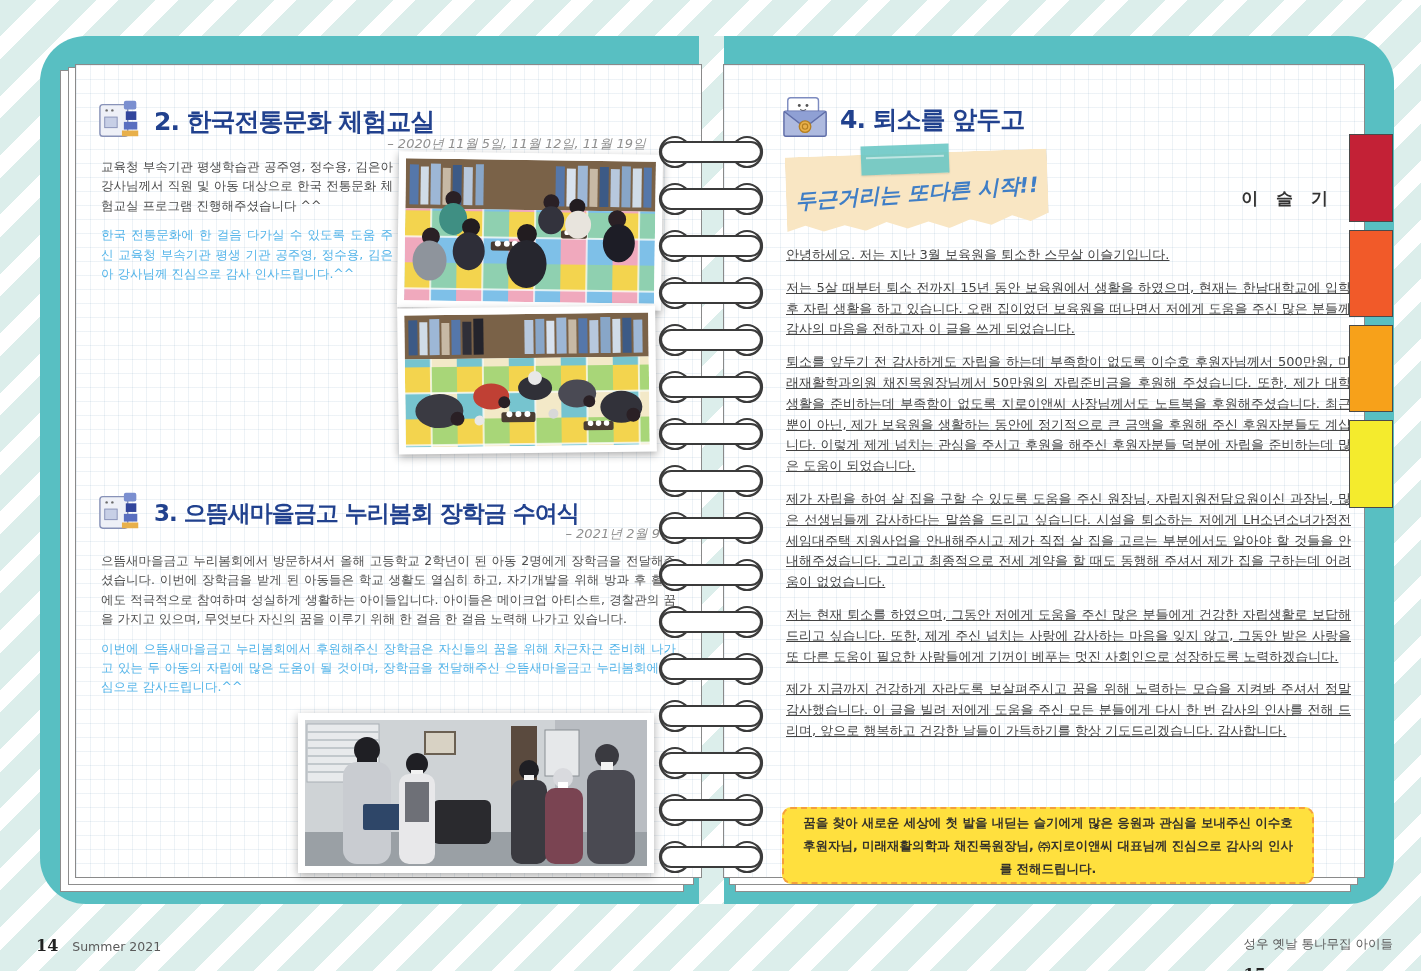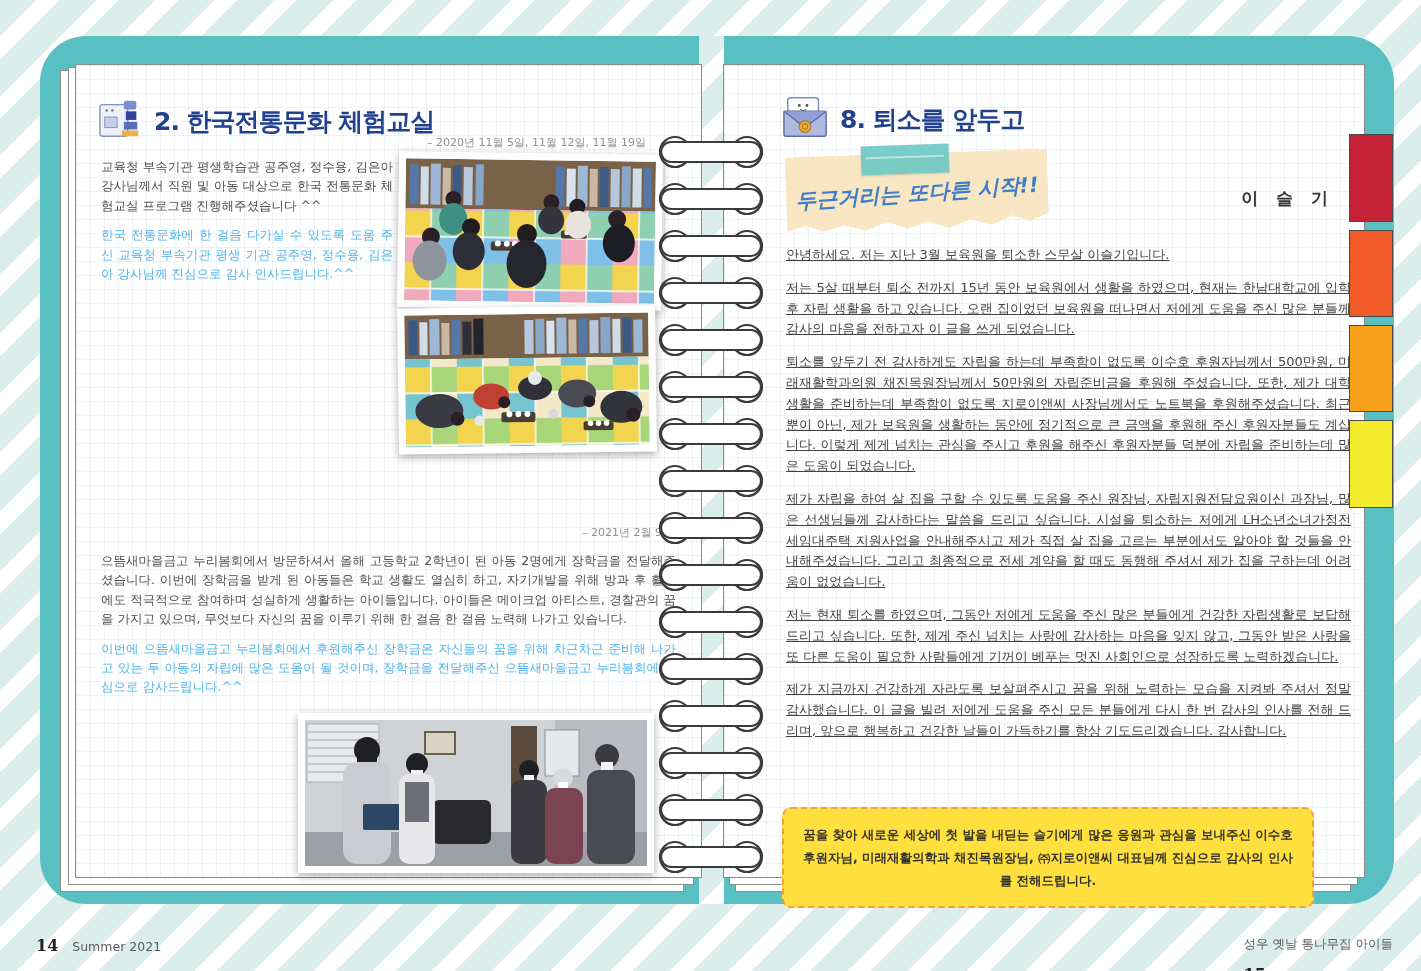--- a/index.html
+++ b/index.html
@@ -13,21 +13,21 @@
   .sheet{position:absolute;background:#fff;border:1px solid #8d8d8d;}
   .page{position:absolute;background-color:#fff;border:1px solid #8a8a8a;
     background-image:linear-gradient(rgba(120,160,190,.13) 1px,transparent 1px),
       linear-gradient(90deg,rgba(120,160,190,.13) 1px,transparent 1px);
     background-size:14px 14px;}
   .page-left{left:75px;top:64px;width:625px;height:812px;}
   .page-right{left:723px;top:64px;width:640px;height:812px;}
 
   .sec-header{position:absolute;display:flex;align-items:center;gap:10px;justify-content:space-between;}
   .sec-title{color:#21418e;font-weight:bold;font-size:25px;letter-spacing:-1px;}
-  .sec-date{position:absolute;color:#909090;font-size:11px;}
+  .sec-date{position:absolute;color:#909090;font-size:13px;font-style:italic;}
 
   .k-body{font-size:12.5px;line-height:1.55;color:#4e4e4e;text-align:justify;}
   .k-body p{margin:0 0 10px 0;}
   .k-blue{color:#53b4e9;}
 
   .photo{position:absolute;background:#fff;padding:7px;box-shadow:0 3px 9px rgba(0,0,0,.32);}
   .photo svg{display:block;}
 
   .tape{position:absolute;background:rgba(104,198,196,.88);transform:rotate(-2deg);
     box-shadow:0 1px 2px rgba(0,0,0,.12);z-index:3;}
@@ -36,21 +36,21 @@
     box-shadow:2px 4px 6px rgba(0,0,0,.18);z-index:2;
     display:flex;align-items:center;justify-content:center;
     clip-path:polygon(0 0,100% 0,100% 80%,93% 90%,86% 82%,78% 93%,70% 85%,62% 95%,54% 86%,46% 94%,38% 85%,30% 95%,22% 87%,14% 94%,7% 86%,0 93%);}
   .sticky-text{font-style:italic;font-weight:bold;color:#3f7ec6;font-size:21px;transform:rotate(-2deg);white-space:nowrap;}
   .author{position:absolute;font-weight:bold;font-size:17px;color:#333;letter-spacing:6px;}
 
   .hand-body{position:absolute;font-size:13px;line-height:1.6;color:#434343;text-align:justify;text-decoration:underline;}
   .hand-body p{margin:0 0 12px 0;}
 
   .highlight-box{position:absolute;background:#ffe03e;border:2px dashed #f59f3c;border-radius:9px;
-    padding:14px 14px;font-size:12.5px;font-weight:bold;color:#35322a;line-height:1.85;text-align:center;}
+    padding:2px 14px;font-size:12.5px;font-weight:bold;color:#35322a;line-height:1.85;text-align:center;}
 
   .binding{position:absolute;left:640px;top:0;z-index:6;}
   .tab{position:absolute;left:1349px;width:42px;border:1px solid #4a4a4a;z-index:7;}
 
   .footer-left{position:absolute;left:36px;top:936px;display:flex;align-items:baseline;gap:14px;}
   .footer-right{position:absolute;right:28px;top:936px;display:flex;align-items:baseline;gap:12px;flex-direction:column;}
   .page-num{font-family:"DejaVu Serif","Liberation Serif",serif;font-size:16px;font-weight:bold;color:#222;}
   .footer-label{font-size:12.5px;color:#5a5a5a;}
 </style>
 </head>
@@ -199,20 +199,35 @@
           <circle cx="122" cy="100" r="3" fill="#fff"></circle>
         <rect x="178" y="108" width="30" height="9" rx="2" fill="#4a3d33"></rect>
         <circle cx="185" cy="110" r="2.8" fill="#fff"></circle>
           <circle cx="193" cy="110" r="2.8" fill="#fff"></circle>
           <circle cx="201" cy="110" r="2.8" fill="#fff"></circle>
         <circle cx="74" cy="106" r="5" fill="#e8e8e8"></circle>
           <circle cx="148" cy="100" r="5" fill="#d8d8d8"></circle>
       </svg>
     </div>
 
+    <div class="sec-header" style="left:22px;top:424px;">
+      <span>
+        <svg width="46" height="44" viewBox="0 0 48 44">
+          <rect x="2" y="7" width="29" height="33" rx="3" fill="#eef0f7" stroke="#8892b8" stroke-width="1.5"></rect>
+          <circle cx="9" cy="13" r="1.3" fill="#6a6a6a"></circle>
+            <circle cx="15" cy="13" r="1.3" fill="#6a6a6a"></circle>
+          <rect x="7" y="20" width="13" height="11" fill="#c7cfe6" stroke="#8892b8"></rect>
+          <rect x="27" y="3" width="13" height="9" rx="2" fill="#7b8fd0"></rect>
+          <rect x="29" y="14" width="11" height="9" fill="#32459c"></rect>
+          <rect x="27" y="25" width="14" height="8" fill="#5a6fc0"></rect>
+          <rect x="25" y="34" width="17" height="6" fill="#e8b04b"></rect>
+        </svg>
+      </span>
+      <span class="sec-title" style="font-size:23px;">3. 으뜸새마을금고 누리봄회 장학금 수여식</span>
+    </div>
     <div class="sec-date" style="right:28px;top:460px;">– 2021년 2월 9일</div>
 
     <div class="k-body" style="position:absolute;left:25px;top:486px;width:575px;">
       <p>으뜸새마을금고 누리봄회에서 방문하셔서 올해 고등학교 2학년이 된 아동 2명에게 장학금을 전달해주셨습니다. 이번에 장학금을 받게 된 아동들은 학교 생활도 열심히 하고, 자기개발을 위해 방과 후 활동에도 적극적으로 참여하며 성실하게 생활하는 아이들입니다. 아이들은 메이크업 아티스트, 경찰관의 꿈을 가지고 있으며, 무엇보다 자신의 꿈을 이루기 위해 한 걸음 한 걸음 노력해 나가고 있습니다.</p>
       <p class="k-blue">이번에 으뜸새마을금고 누리봄회에서 후원해주신 장학금은 자신들의 꿈을 위해 차근차근 준비해 나가고 있는 두 아동의 자립에 많은 도움이 될 것이며, 장학금을 전달해주신 으뜸새마을금고 누리봄회에 진심으로 감사드립니다.^^</p>
     </div>
 
     <div class="photo" style="left:222px;top:648px;">
       <svg width="342" height="146" viewBox="0 0 342 146">
         <rect width="342" height="146" fill="#cfd3d6"></rect>
@@ -255,21 +270,21 @@
           <rect x="6" y="2" width="32" height="22" rx="3" fill="#fff" stroke="#7d8bc0" stroke-width="1.5"></rect>
           <circle cx="18" cy="10" r="1.5" fill="#555"></circle>
             <circle cx="26" cy="10" r="1.5" fill="#555"></circle>
           <path d="M19 14 q3 2.5 6 0" stroke="#555" stroke-width="1.2" fill="none"></path>
           <rect x="2" y="16" width="44" height="26" rx="2" fill="#aebadf" stroke="#5f6da8" stroke-width="1.5"></rect>
           <path d="M2 16 L24 33 L46 16" fill="#8fa0d4" stroke="#5f6da8" stroke-width="1.5"></path>
           <circle cx="24" cy="32" r="6" fill="#e8b04b" stroke="#b57f22" stroke-width="1.4"></circle>
           <circle cx="24" cy="32" r="2.8" fill="none" stroke="#b57f22" stroke-width="1.2"></circle>
         </svg>
       </span>
-      <span class="sec-title">8. 퇴소를 앞두고</span>
+      <span class="sec-title">4. 퇴소를 앞두고</span>
     </div>
 
     <div class="tape" style="left:137px;top:80px;width:88px;height:29px;"></div>
     <div class="sticky" style="left:62px;top:88px;width:262px;height:80px;">
       <span class="sticky-text">두근거리는 또다른 시작!!</span>
     </div>
     <div class="author" style="right:30px;top:122px;">이 슬 기</div>
 
     <div class="hand-body" style="left:62px;top:180px;width:565px;">
       <p>안녕하세요. 저는 지난 3월 보육원을 퇴소한 스무살 이슬기입니다.</p>

